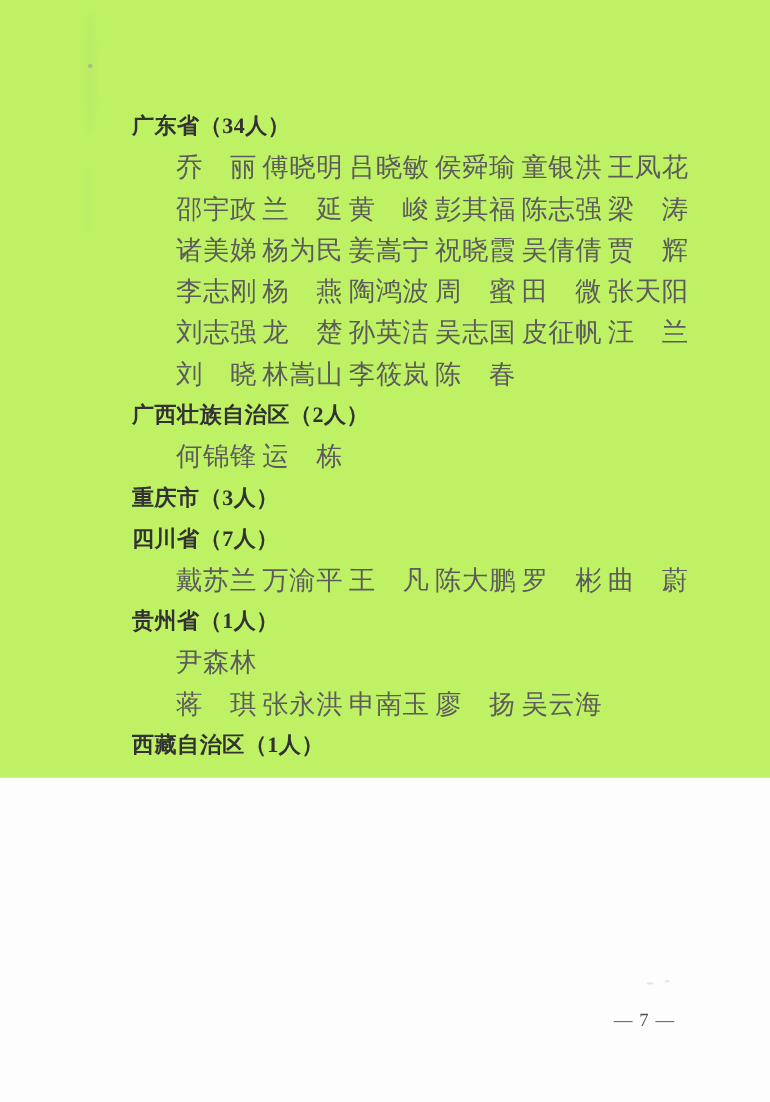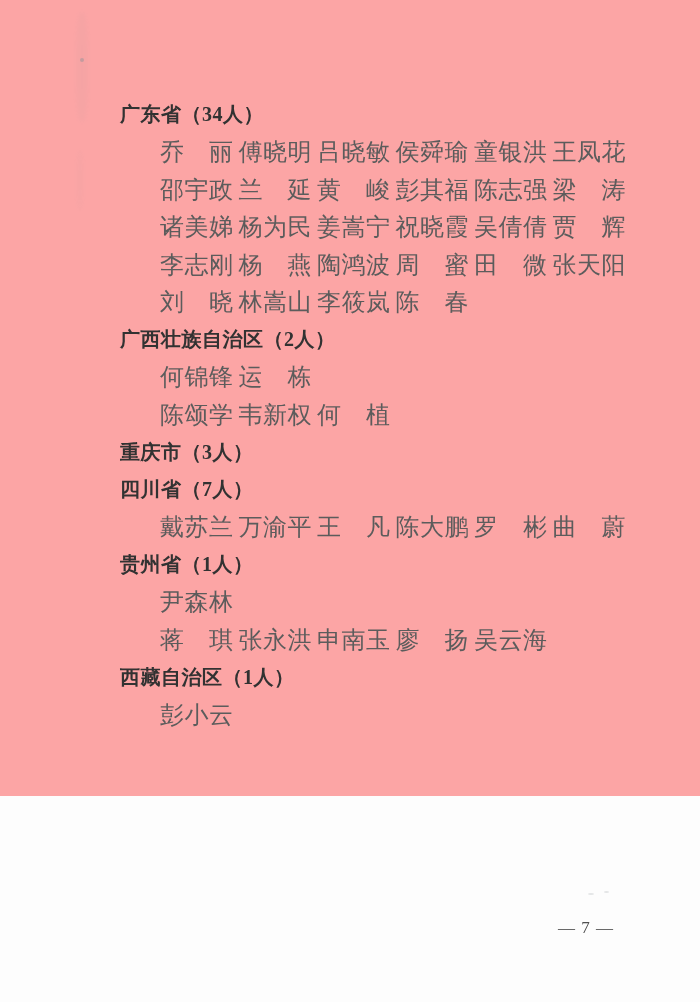--- a/index.html
+++ b/index.html
@@ -8,22 +8,22 @@
   }
   body {
     width: 700px;
     height: 1002px;
     background: #fdfdfd;
     overflow: hidden;
   }
   .page {
     position: relative;
     width: 700px;
-    height: 796px;
-    background: #fca5a5;
+    height: 707px;
+    background: #bef264;
     font-family: "Liberation Serif", "DejaVu Serif", serif;
     color: #555;
   }
   .content {
     position: absolute;
     left: 120px;
     top: 96px;
     right: 70px;
   }
   .line {
@@ -108,37 +108,40 @@
     </div>
     <div class="line row">
       <span class="name">李志刚</span>
       <span class="name">杨　燕</span>
       <span class="name">陶鸿波</span>
       <span class="name">周　蜜</span>
       <span class="name">田　微</span>
       <span class="name">张天阳</span>
     </div>
     <div class="line row">
+      <span class="name">刘志强</span>
+      <span class="name">龙　楚</span>
+      <span class="name">孙英洁</span>
+      <span class="name">吴志国</span>
+      <span class="name">皮征帆</span>
+      <span class="name">汪　兰</span>
+    </div>
+    <div class="line row">
       <span class="name">刘　晓</span>
       <span class="name">林嵩山</span>
       <span class="name">李筱岚</span>
       <span class="name">陈　春</span>
     </div>
 
     <div class="line heading">广西壮族自治区（2人）</div>
     <div class="line row">
       <span class="name">何锦锋</span>
       <span class="name">运　栋</span>
     </div>
 
-    <div class="line row">
-      <span class="name">陈颂学</span>
-      <span class="name">韦新权</span>
-      <span class="name">何　植</span>
-    </div>
 
     <div class="line heading">重庆市（3人）</div>
 
     <div class="line heading">四川省（7人）</div>
     <div class="line row">
       <span class="name">戴苏兰</span>
       <span class="name">万渝平</span>
       <span class="name">王　凡</span>
       <span class="name">陈大鹏</span>
       <span class="name">罗　彬</span>
@@ -152,20 +155,17 @@
 
     <div class="line row">
       <span class="name">蒋　琪</span>
       <span class="name">张永洪</span>
       <span class="name">申南玉</span>
       <span class="name">廖　扬</span>
       <span class="name">吴云海</span>
     </div>
 
     <div class="line heading">西藏自治区（1人）</div>
-    <div class="line row">
-      <span class="name">彭小云</span>
-    </div>
 
   </div>
 
   <div class="footer">— 7 —</div>
 </div>
 
 </body></html>

